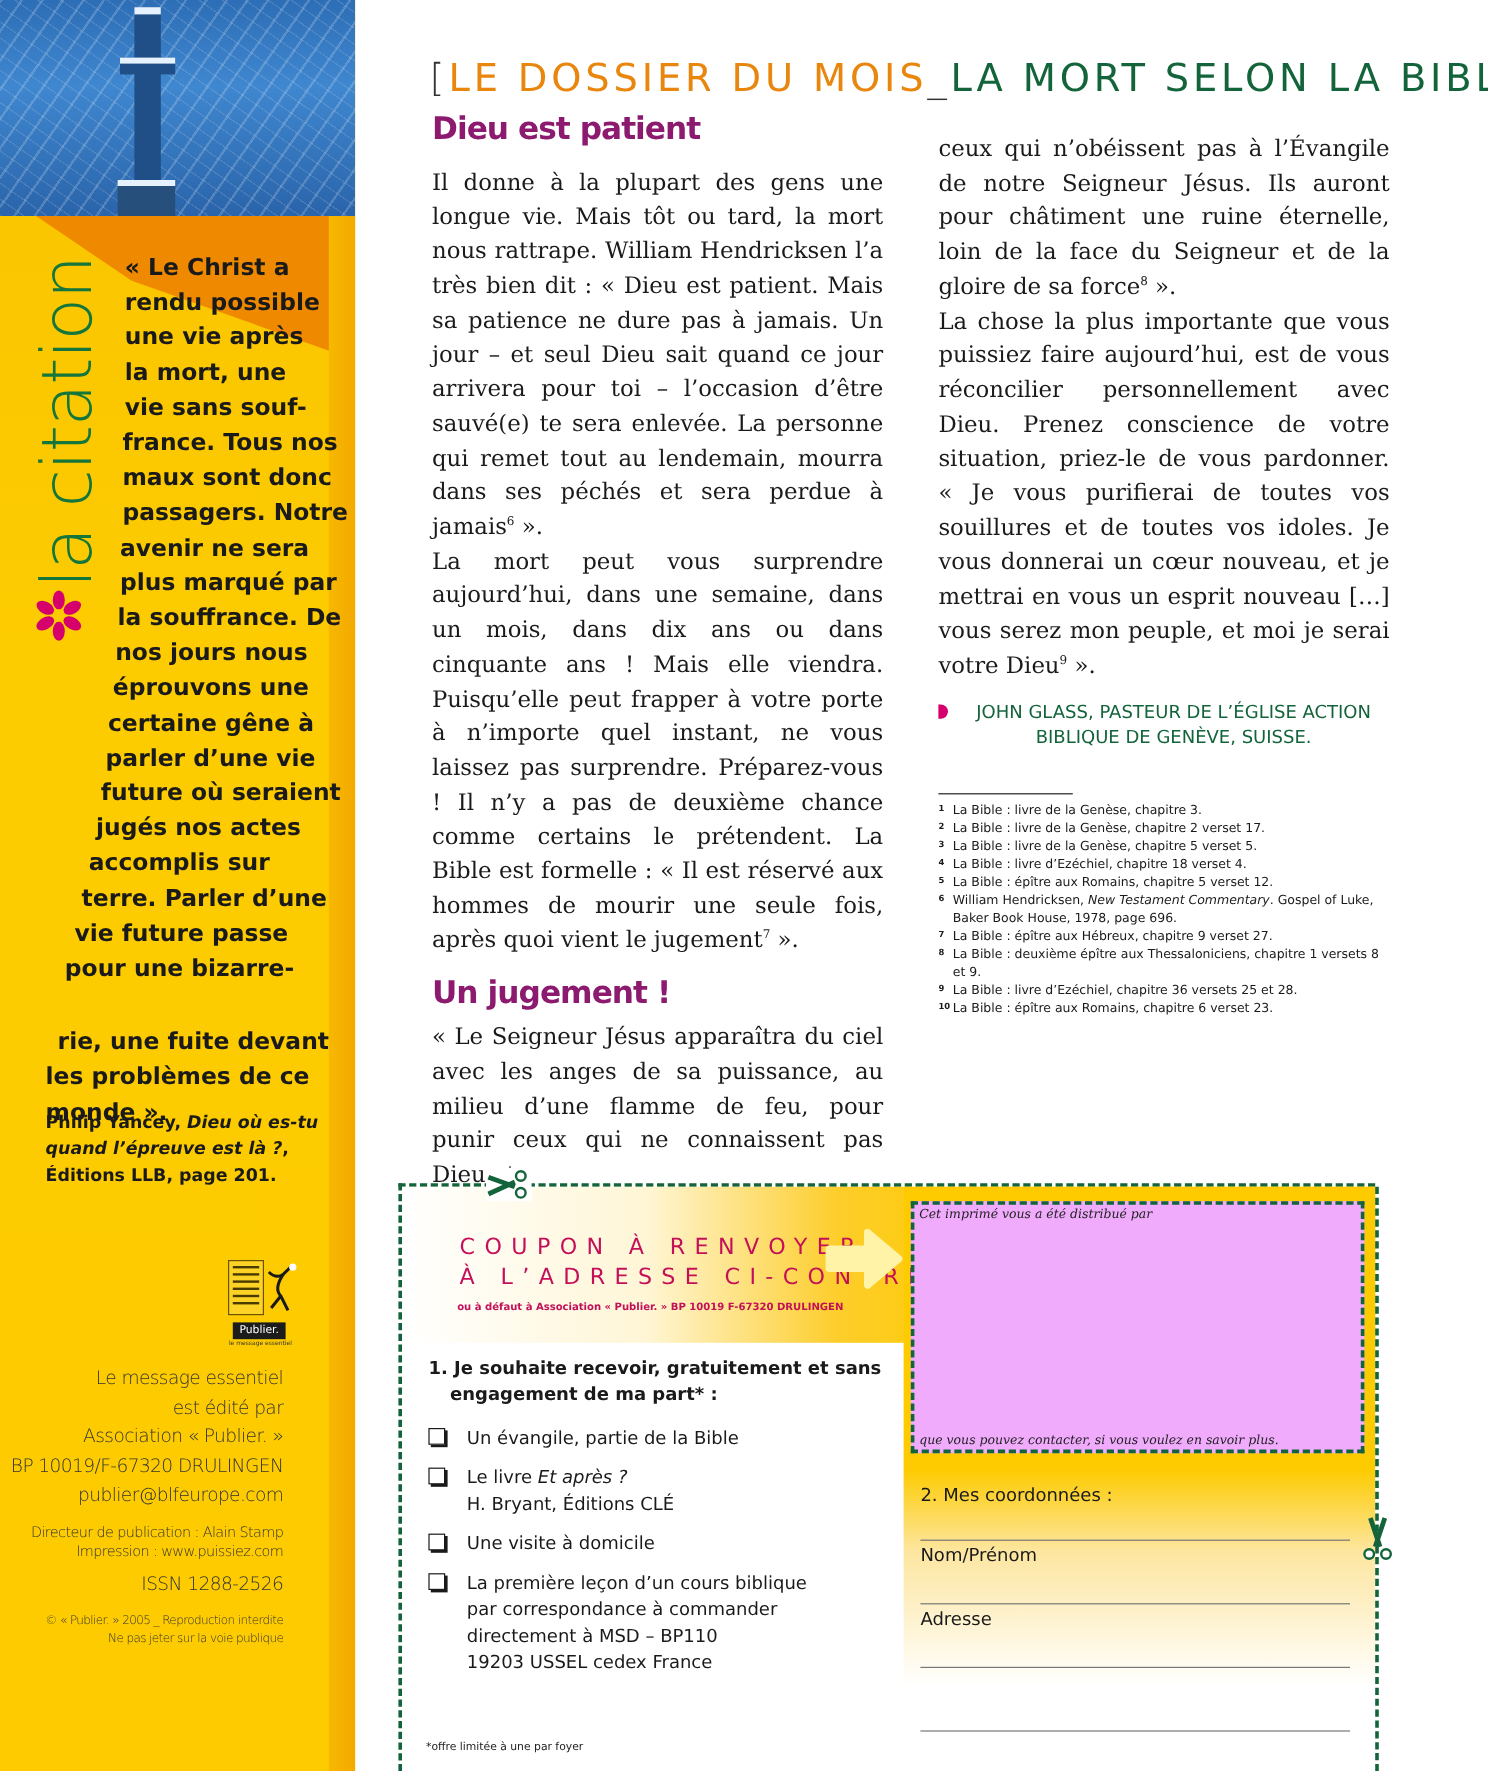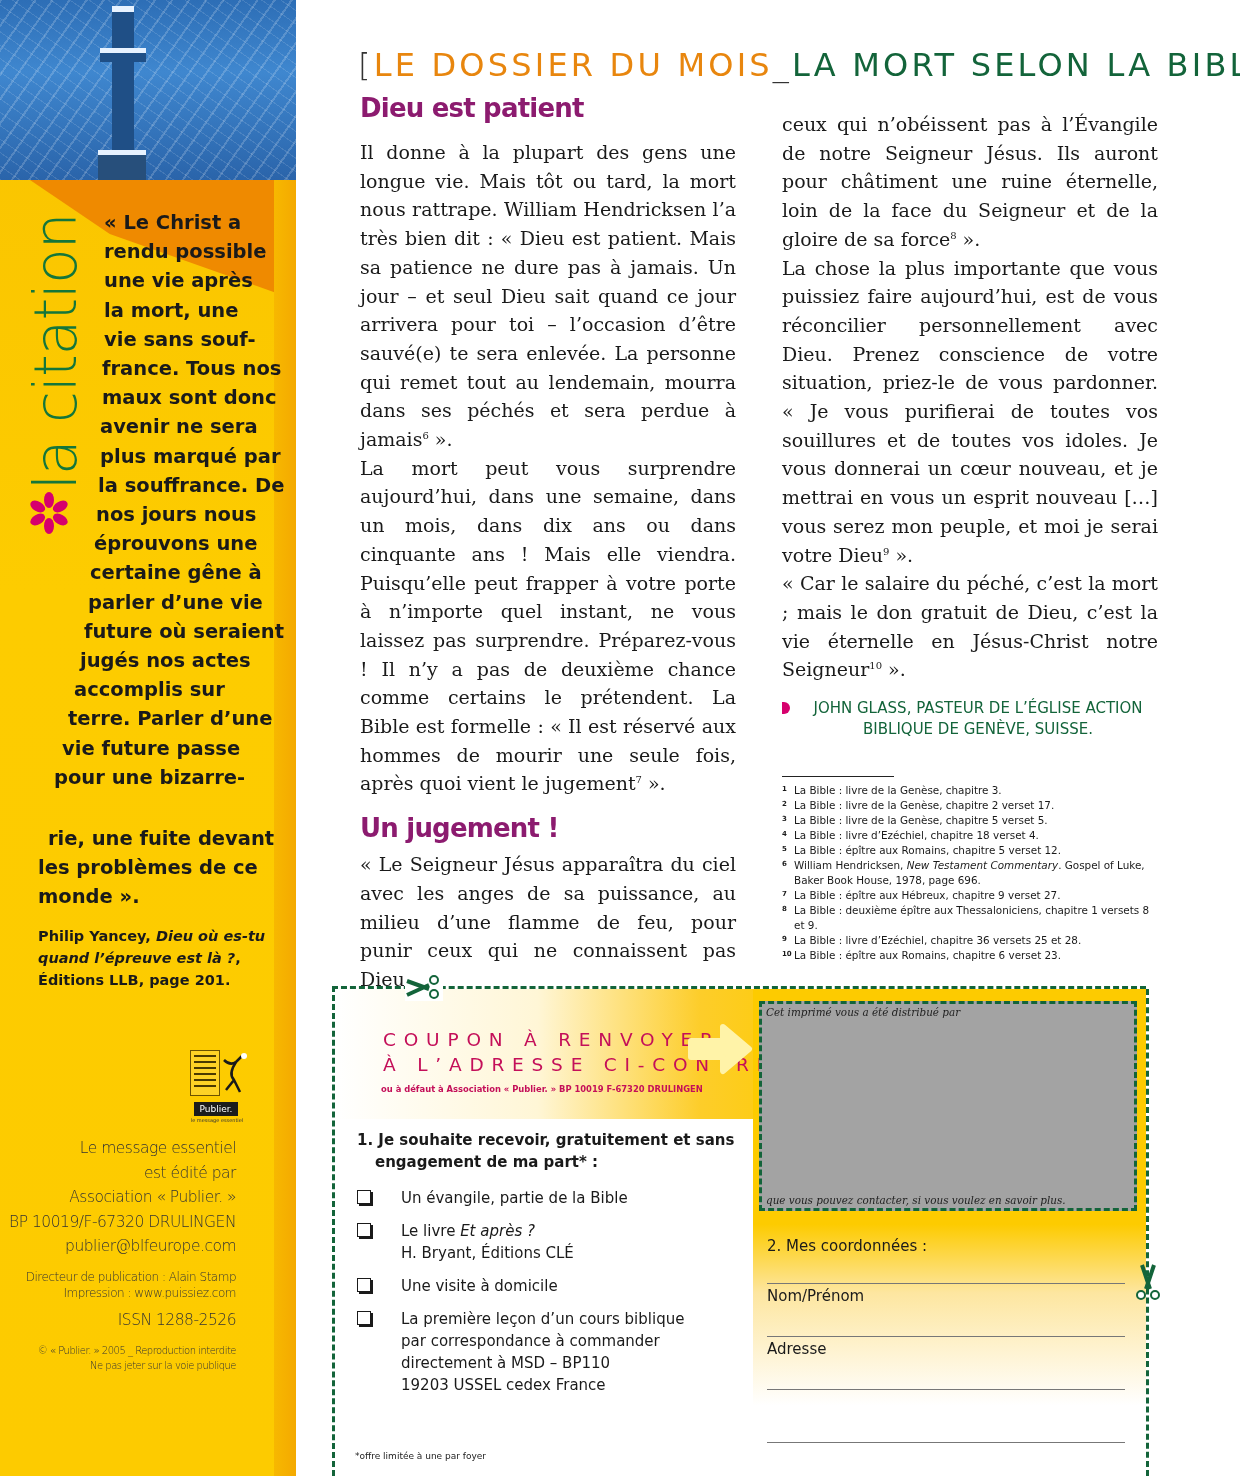--- a/index.html
+++ b/index.html
@@ -133,34 +133,34 @@
   #coupon .title {
     position: absolute; left: 48px; top: 38px; color: #c40f59;
     font-family: "DejaVu Sans", sans-serif; font-size: 18.5px; letter-spacing: 7.8px; line-height: 25px; white-space: nowrap;
   }
   #coupon .subtitle {
     position: absolute; left: 46px; top: 95px; color: #c40f59;
     font-family: "DejaVu Sans", sans-serif; font-weight: bold; font-size: 8.4px; white-space: nowrap;
   }
   #coupon .arrow { position: absolute; left: 350px; top: 30px; width: 70px; height: 60px; }
   #coupon .dist-box {
-    position: absolute; left: 424px; top: 12px; width: 378px; height: 210px; background: #a3a3a3;
+    position: absolute; left: 424px; top: 12px; width: 378px; height: 210px; background: #f0abfc;
     border: 3px dashed #13643a;
   }
   #coupon .dist-box .top, #coupon .dist-box .bottom {
     position: absolute; left: 4px; font-family: "DejaVu Serif", serif; font-style: italic; font-size: 10.4px; color: #222;
   }
   #coupon .dist-box .top { top: 2px; }
   #coupon .dist-box .bottom { bottom: 2px; }
   #coupon .section1 {
     position: absolute; left: 22px; top: 140px; width: 380px;
     font-family: "DejaVu Sans", sans-serif; font-size: 15px; line-height: 22px; color: #1a1a1a;
   }
   #coupon .section1 .heading { font-weight: bold; padding-left: 18px; text-indent: -18px; margin-bottom: 14px; }
-  #coupon .option { display: flex; margin-bottom: 11px; gap: 12px; }
+  #coupon .option { display: flex; margin-bottom: 11px; }
   #coupon .option .box {
     width: 14px; height: 14px; border: 1.5px solid #1a1a1a; box-shadow: 2px 2px 0 #1a1a1a;
     margin-top: 3px; margin-right: 18px; flex: none; cursor: pointer;
   }
   #coupon .option .txt i { font-style: italic; }
   #coupon .section2 {
     position: absolute; left: 432px; top: 248px; width: 358px;
     font-family: "DejaVu Sans", sans-serif; font-size: 15px; color: #1a1a1a;
   }
   #coupon .section2 .heading { font-weight: normal; margin-bottom: 28px; }
@@ -196,20 +196,21 @@
   </svg>
 
   <div class="quote" id="quote-lines">
       <div style="padding-left: 76px;">« Le Christ a</div>
       <div style="padding-left: 76px;">rendu possible</div>
       <div style="padding-left: 76px;">une vie après</div>
       <div style="padding-left: 76px;">la mort, une</div>
       <div style="padding-left: 76px;">vie sans souf-</div>
       <div style="padding-left: 74px;">france. Tous nos</div>
       <div style="padding-left: 74px;">maux sont donc</div>
+      <div style="padding-left: 74px;">passagers. Notre</div>
       <div style="padding-left: 72px;">avenir ne sera</div>
       <div style="padding-left: 72px;">plus marqué par</div>
       <div style="padding-left: 70px;">la souffrance. De</div>
       <div style="padding-left: 68px;">nos jours nous</div>
       <div style="padding-left: 66px;">éprouvons une</div>
       <div style="padding-left: 62px;">certaine gêne à</div>
       <div style="padding-left: 60px;">parler d’une vie</div>
       <div style="padding-left: 56px;">future où seraient</div>
       <div style="padding-left: 52px;">jugés nos actes</div>
       <div style="padding-left: 46px;">accomplis sur</div>
@@ -269,21 +270,20 @@
   <h2 class="section-title">Dieu est patient</h2>
   <p><span>Il donne à la plupart des gens une longue vie. Mais tôt ou tard, la mort nous rattrape. William Hendricksen l’a très bien dit : « Dieu est patient. Mais sa patience ne dure pas à jamais. Un jour – et seul Dieu sait quand ce jour arrivera pour toi – l’occasion d’être sauvé(e) te sera enlevée. La personne qui remet tout au lendemain, mourra dans ses péchés et sera perdue à jamais</span><sup>6</sup><span> ».</span></p>
   <p><span>La mort peut vous surprendre aujourd’hui, dans une semaine, dans un mois, dans dix ans ou dans cinquante ans ! Mais elle viendra. Puisqu’elle peut frapper à votre porte à n’importe quel instant, ne vous laissez pas surprendre. Préparez-vous ! Il n’y a pas de deuxième chance comme certains le prétendent. La Bible est formelle : « Il est réservé aux hommes de mourir une seule fois, après quoi vient le jugement</span><sup>7</sup><span> ».</span></p>
   <h2 class="section-title second">Un jugement !</h2>
   <p>« Le Seigneur Jésus apparaîtra du ciel avec les anges de sa puissance, au milieu d’une flamme de feu, pour punir ceux qui ne connaissent pas Dieu et</p>
 </div>
 
 <div class="col" id="col-right">
   <p><span>ceux qui n’obéissent pas à l’Évangile de notre Seigneur Jésus. Ils auront pour châtiment une ruine éternelle, loin de la face du Seigneur et de la gloire de sa force</span><sup>8</sup><span> ».</span></p>
   <p><span>La chose la plus importante que vous puissiez faire aujourd’hui, est de vous réconcilier personnellement avec Dieu. Prenez conscience de votre situation, priez-le de vous pardonner. « Je vous purifierai de toutes vos souillures et de toutes vos idoles. Je vous donnerai un cœur nouveau, et je mettrai en vous un esprit nouveau […] vous serez mon peuple, et moi je serai votre Dieu</span><sup>9</sup><span> ».</span></p>
-  <p><span>« Car le salaire du péché, c’est la mort ; mais le don gratuit de Dieu, c’est la vie éternelle en Jésus-Christ notre Seigneur</span><sup>10</sup><span> ».</span></p>
 
   <div class="author">
     <span class="marker"></span>
     <span>JOHN GLASS, PASTEUR DE L’ÉGLISE ACTION BIBLIQUE DE GENÈVE, SUISSE.</span>
   </div>
 
   <div class="footnotes" id="footnotes">
     <div class="rule"></div>
   <div class="fn">
         <span class="num">1</span>

